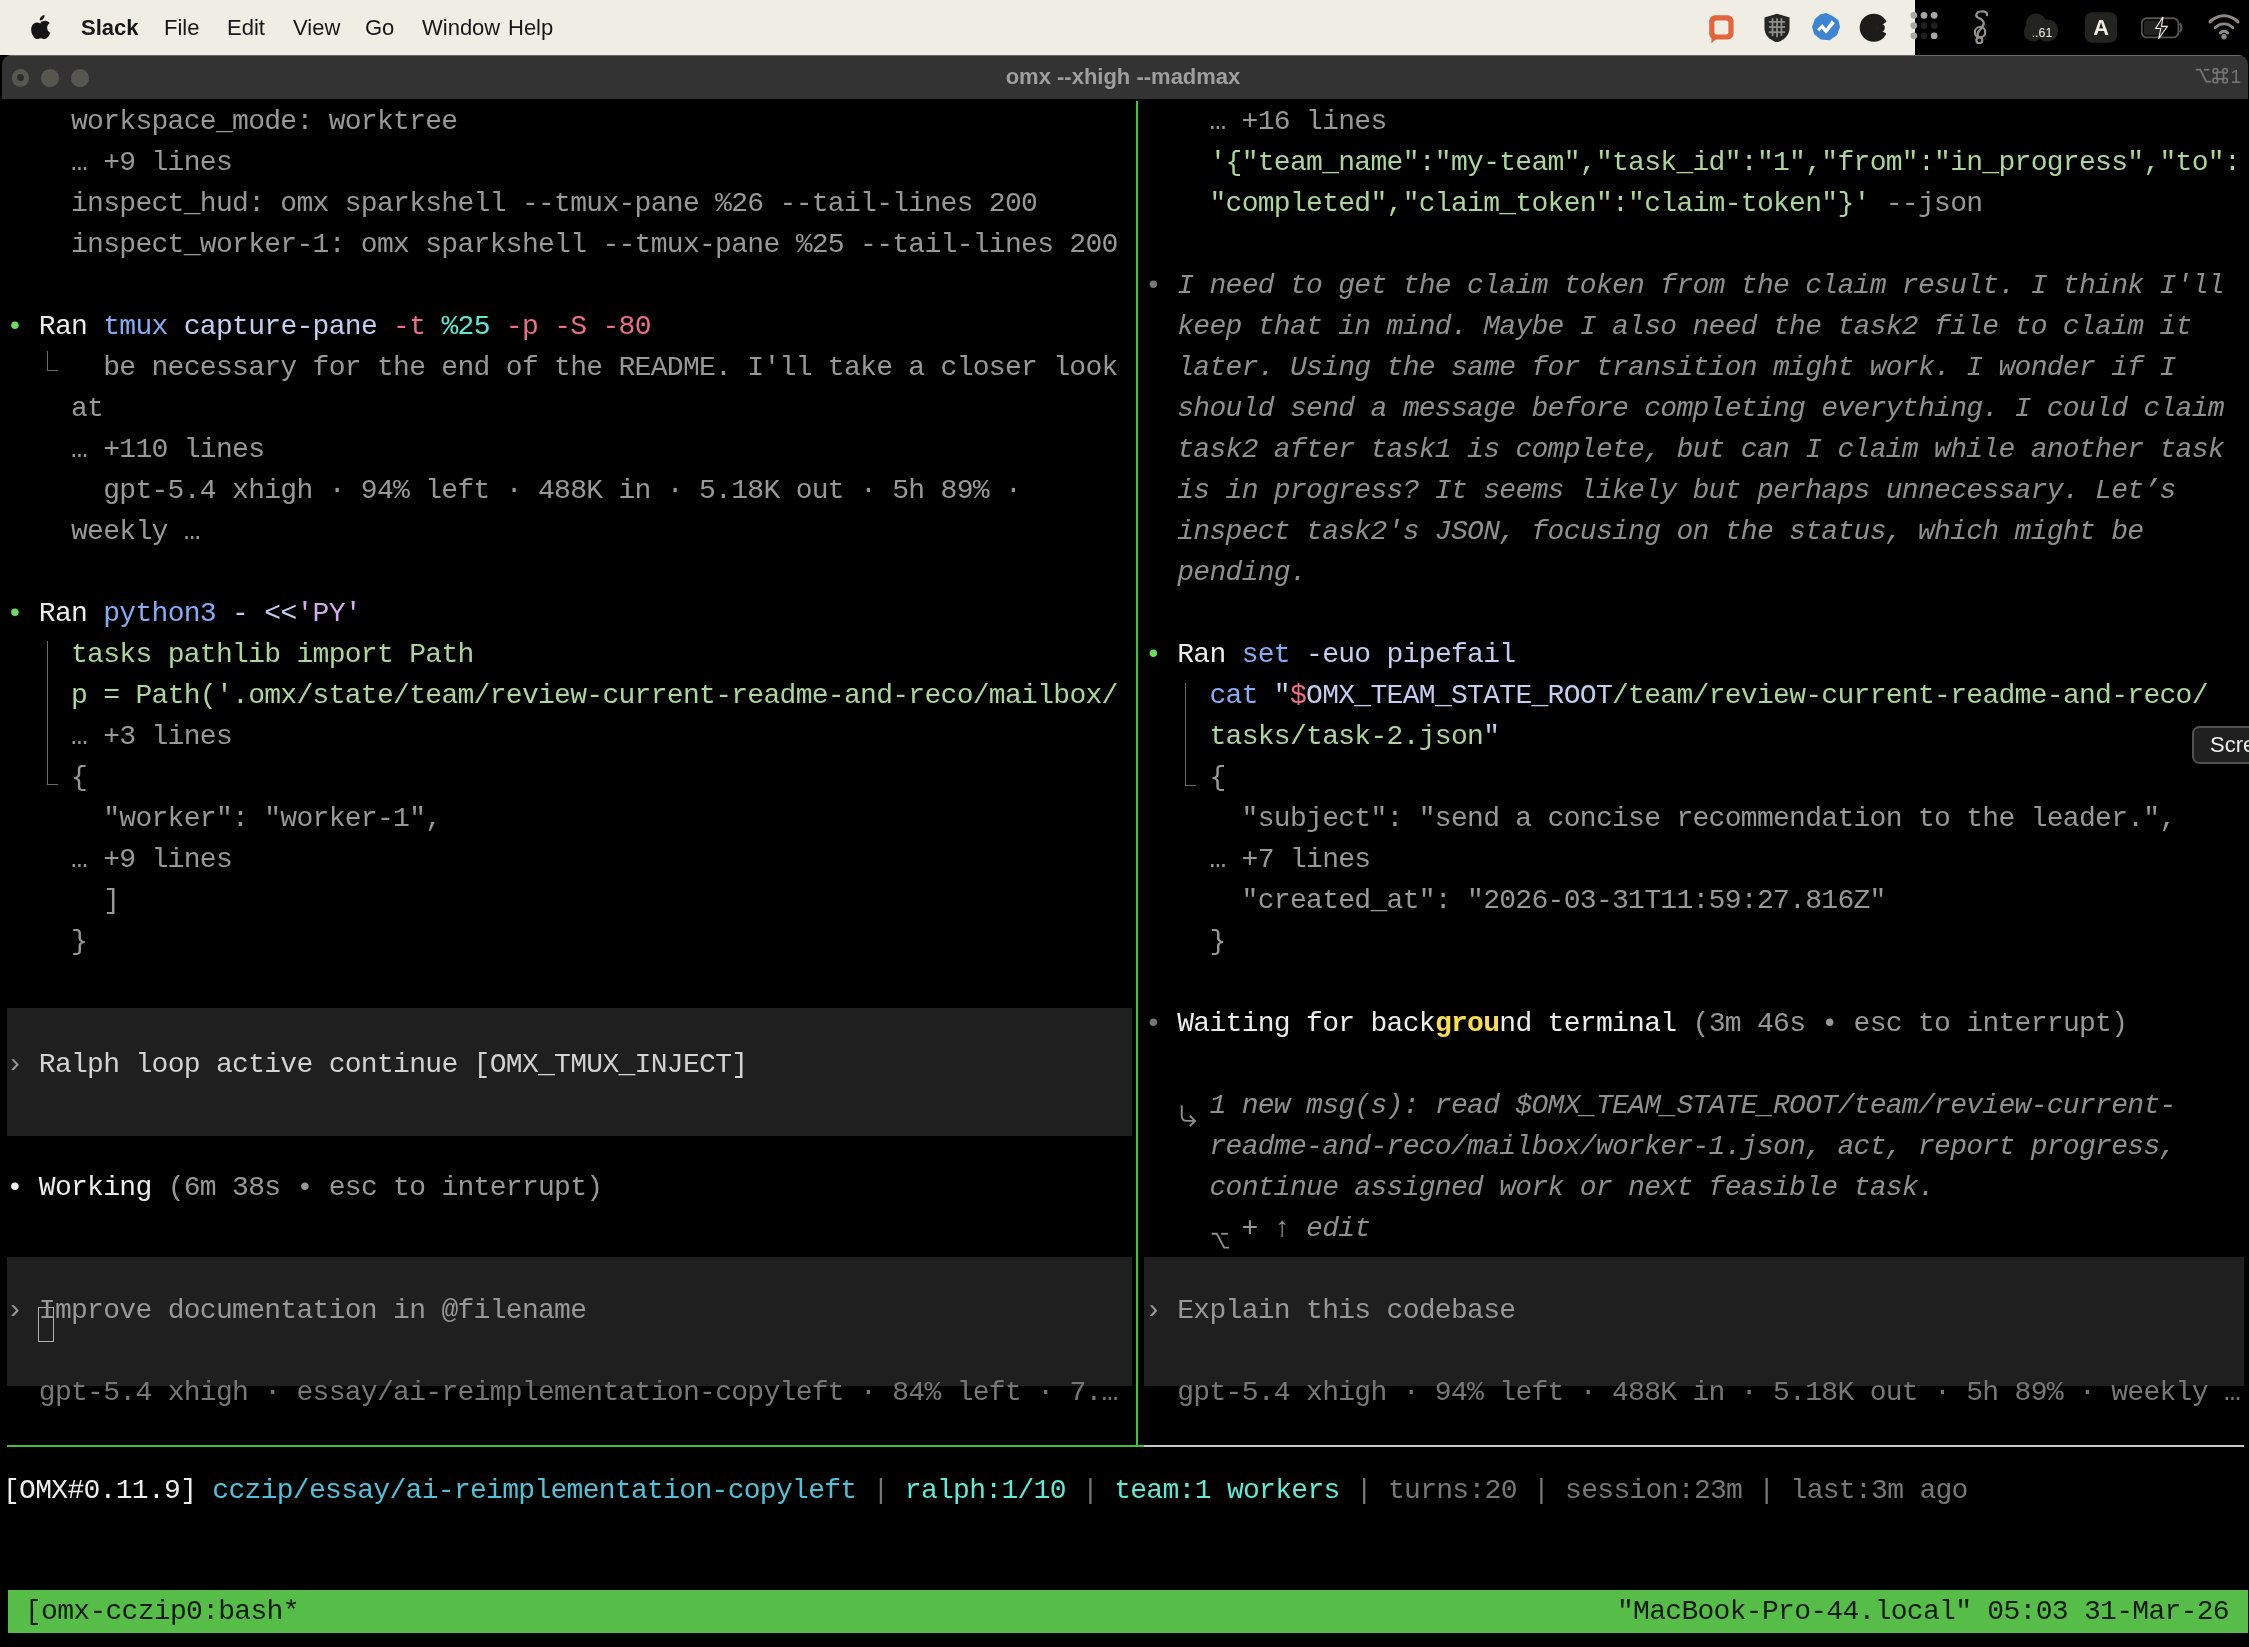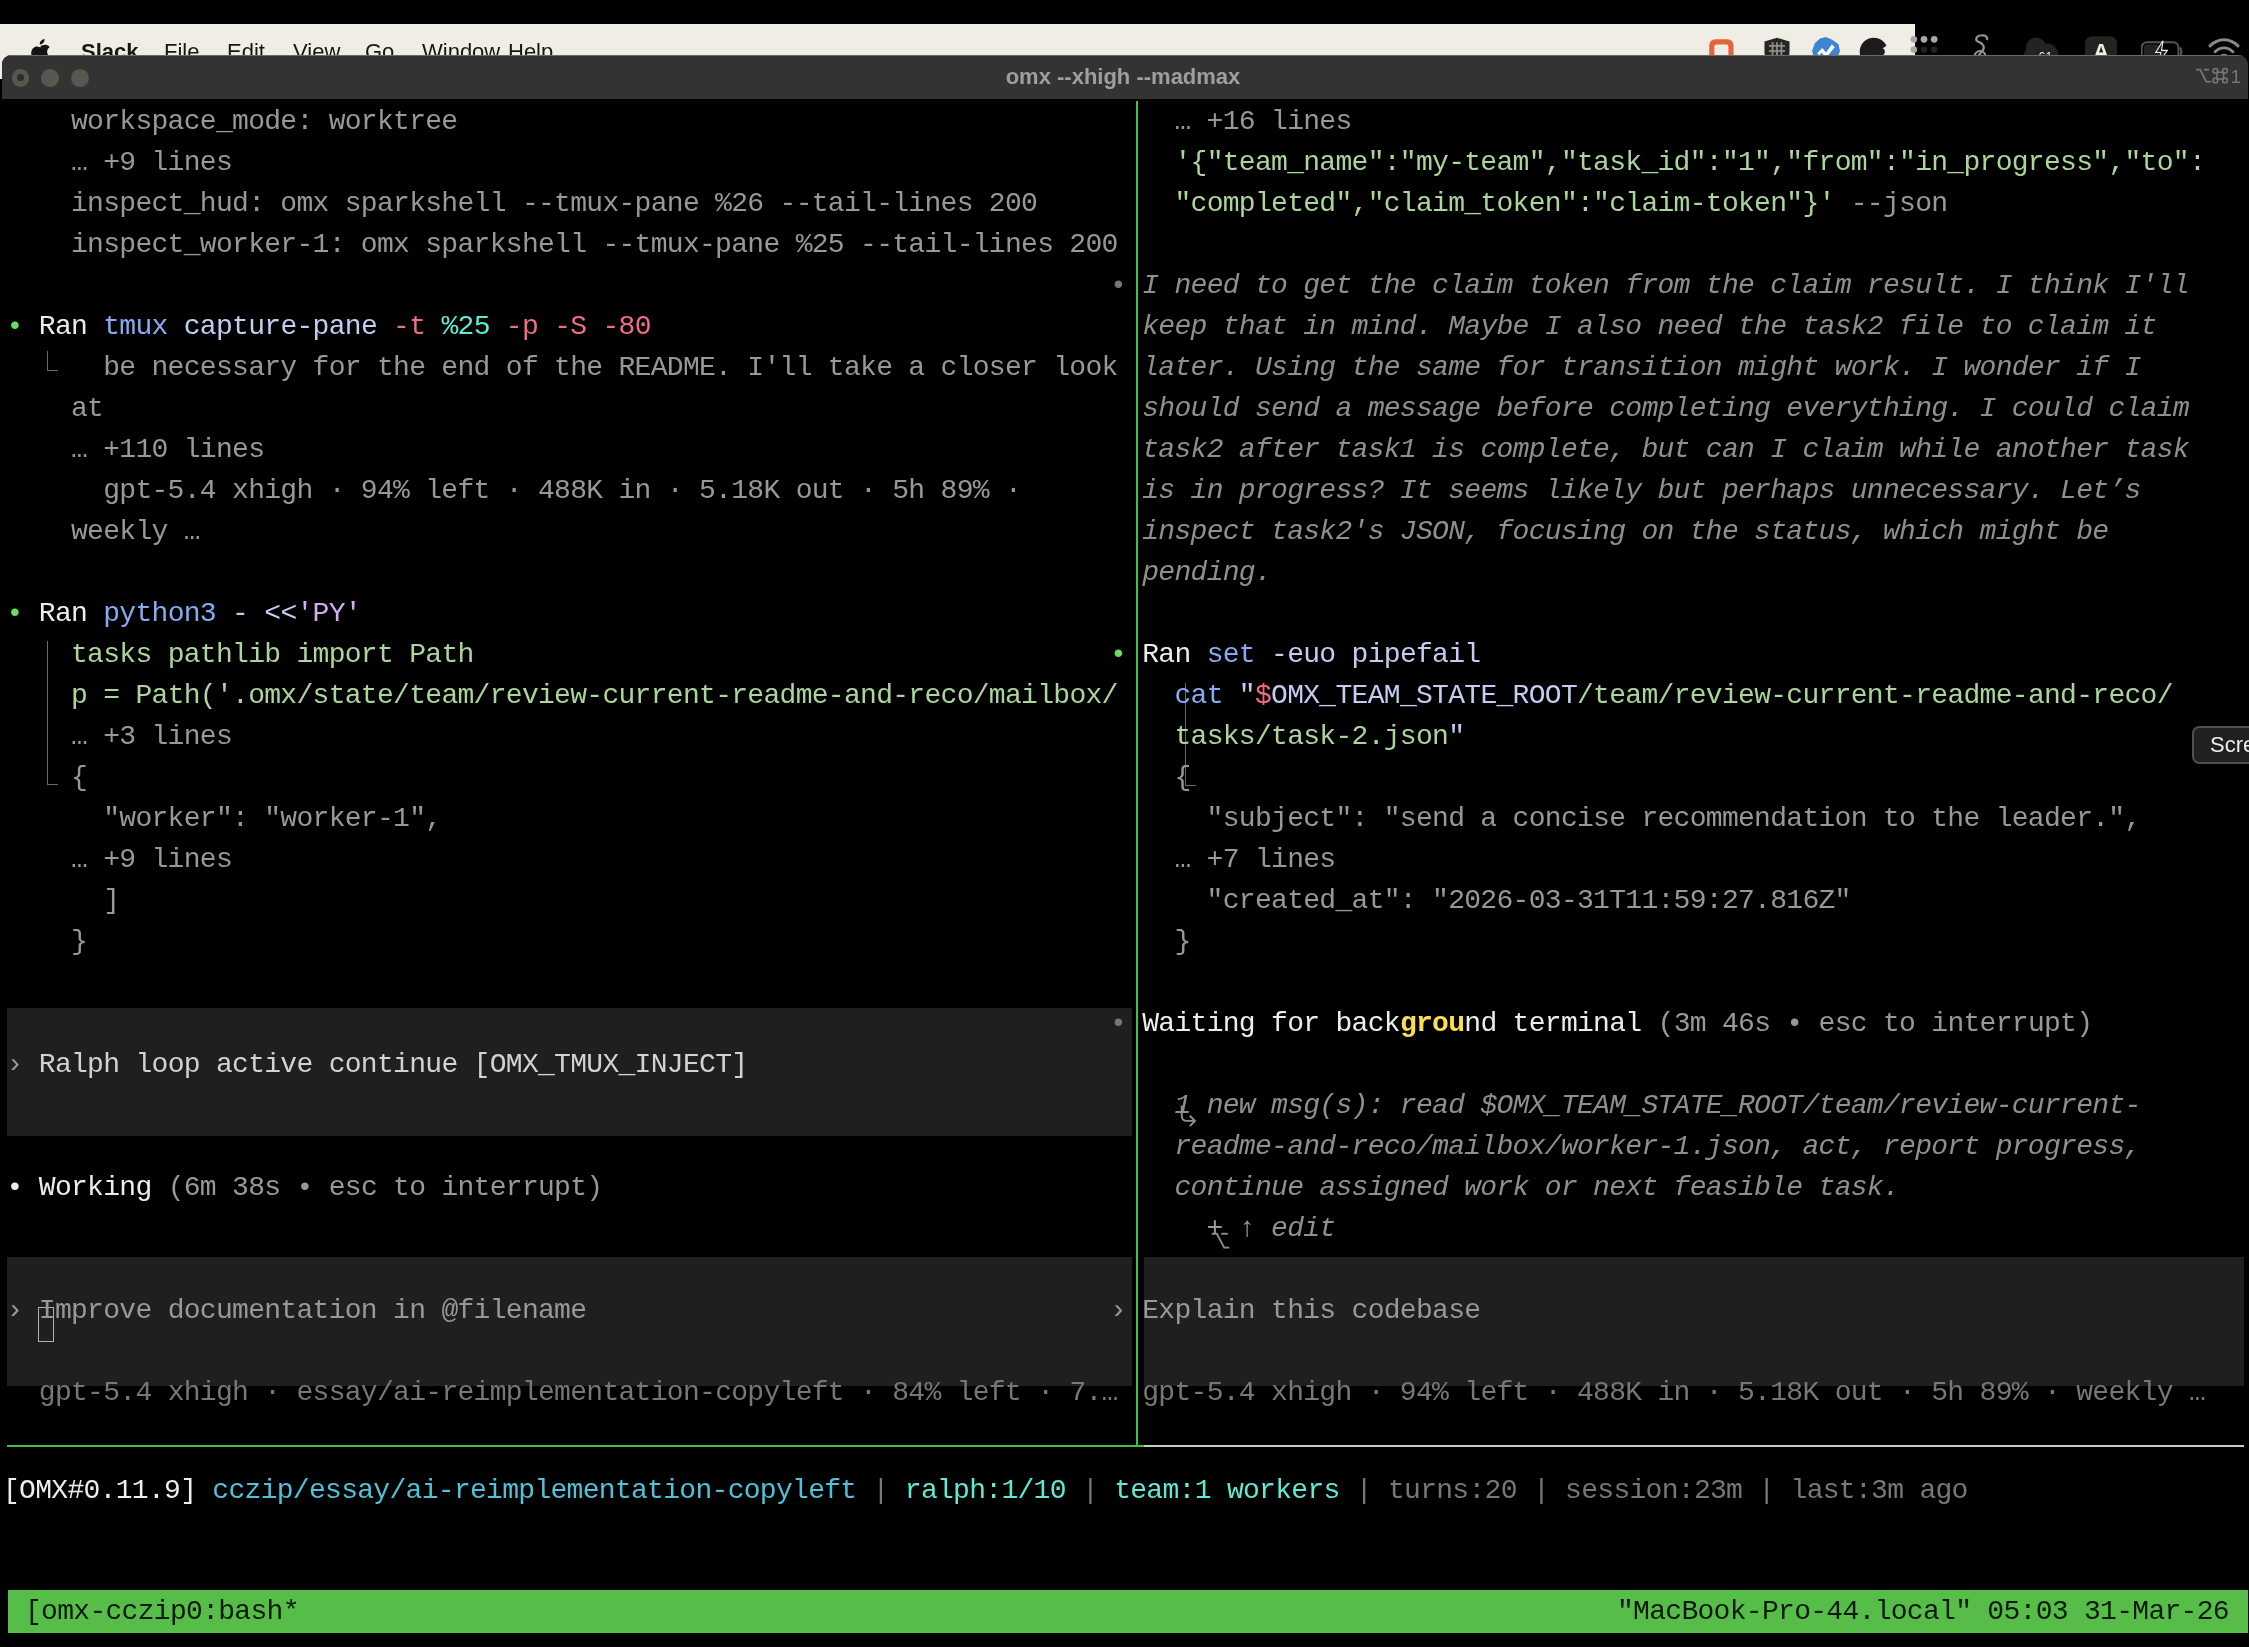--- a/index.html
+++ b/index.html
@@ -1,18 +1,18 @@
 <!DOCTYPE html>
 <html style="font-size:11.8px"><head>
 <meta charset="utf-8">
 <style>
   * { margin:0; padding:0; box-sizing:border-box; }
   html,body { width:2250px; height:1648px; background:#000; overflow:hidden; }
   body { position:relative; font-family:"Liberation Sans", sans-serif; }
-  .menubar { position:absolute; left:0; top:0; width:1915px; height:55px; background:#efede4;margin-top:24px; }
+  .menubar { position:absolute; left:0; top:0; width:1915px; height:55px; background:#efede4; }
   .mitem { position:absolute; top:0; height:55px; line-height:55px; font-size:22px; color:#161616; }
   .win { position:absolute; left:2.2px; top:55px; width:2246px; height:1593px; background:#000; border-radius:9.6px; overflow:hidden; }
   .titlebar { position:absolute; left:0; top:0; width:100%; height:44px; background:#333333; border-top:1.5px solid #696969; }
   .tl { position:absolute; top:14px; width:17.7px; height:17.7px; border-radius:50%; background:#57564f; }
   .title { position:absolute; top:55px; left:0; width:2246px; height:44px; line-height:43px; text-align:center; font-size:22px; font-weight:bold; color:#9f9f9f; }
   pre { position:absolute; font-family:"Liberation Mono", monospace; font-size:28px; letter-spacing:-0.7px; line-height:41px; color:#989898; white-space:pre; }
   .panel { position:absolute; background:#1f1f1f; }
   .g { color:#989898; }
   .gd { color:#777777; }
   .w { color:#ededed; font-weight:normal; }
@@ -184,21 +184,21 @@
 <span class="g">›</span> <span class="pt">Ralph loop active continue [OMX_TMUX_INJECT]</span>
 
 
 <span class="w">•</span> <span class="w">Working</span> <span class="g">(6m 38s • esc to interrupt)</span>
 
 
 <span class="g">›</span> <span class="g">Improve documentation in @filename</span>
 
   <span class="gd">gpt-5.4 xhigh · essay/ai-reimplementation-copyleft · 84% left · 7.…</span></pre>
 
-<pre style="left:1110px; top:101px;">    … +16 lines
+<pre style="left:1145px; top:101px;">    … +16 lines
     <span class="sgr">'{"team_name":"my-team","task_id":"1","from":"in_progress","to":</span>
     <span class="sgr">"completed","claim_token":"claim-token"}'</span> --json
 
 <span class="gd">•</span> <span class="it">I need to get the claim token from the claim result. I think I'll</span>
   <span class="it">keep that in mind. Maybe I also need the task2 file to claim it</span>
   <span class="it">later. Using the same for transition might work. I wonder if I</span>
   <span class="it">should send a message before completing everything. I could claim</span>
   <span class="it">task2 after task1 is complete, but can I claim while another task</span>
   <span class="it">is in progress? It seems likely but perhaps unnecessary. Let’s</span>
   <span class="it">inspect task2's JSON, focusing on the status, which might be</span>

